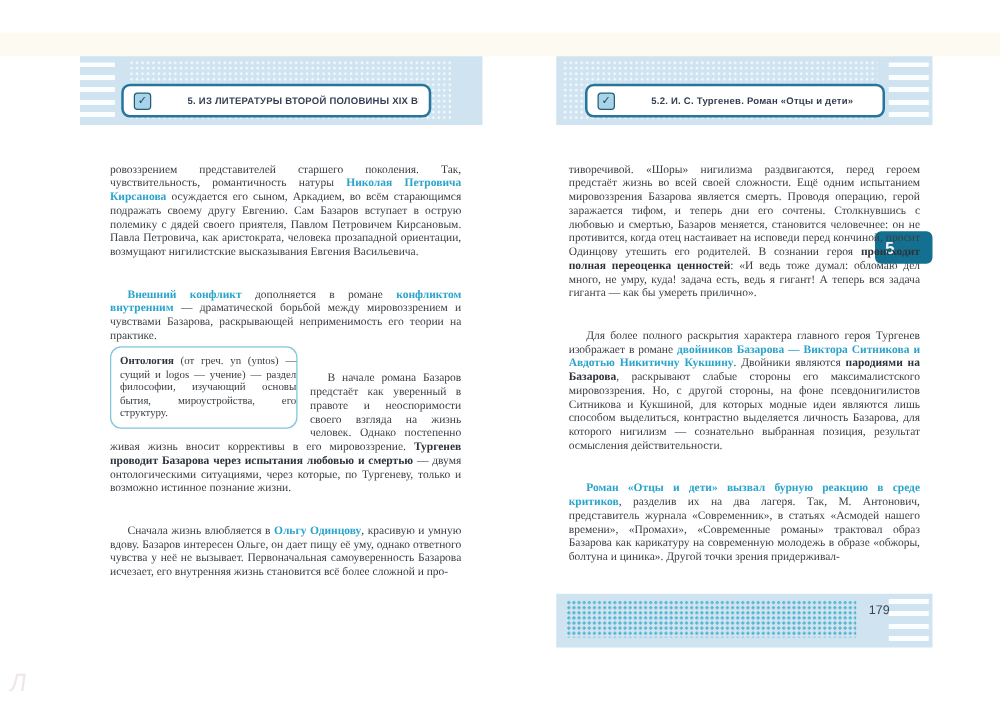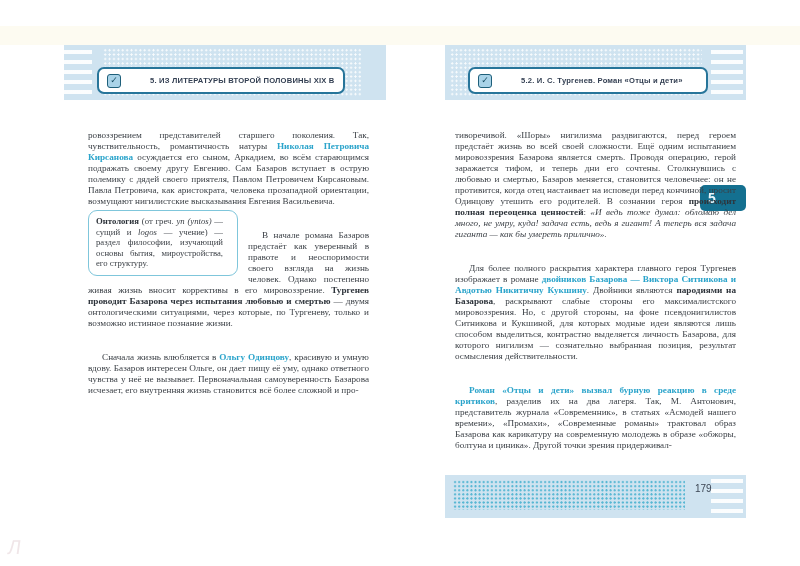--- a/index.html
+++ b/index.html
@@ -49,23 +49,23 @@
 
   .text{position:absolute;top:107px;width:281px;font-size:9.2px;line-height:11px;
     text-align:justify;color:var(--body_text);}
   .text-left{left:88px;}
   .text-right{left:455px;}
   .para{text-indent:14px;margin-top:23px;}
   .no-indent{text-indent:0;}
   .s-n{}
   .s-t{color:var(--accent_term);font-weight:bold;}
   .s-b{font-weight:bold;color:#2e343b;}
-  .s-i{font-style:italic;}
+  .s-i{}
 
-  .defbox{float:left;width:150px;margin:3px 10px 2px 0;padding:5px 14px 6px 7px;
+  .defbox{float:left;width:150px;margin:3px 10px 2px 0;padding:5px 0 6px 7px;
     border:1.5px solid var(--box_border);border-radius:9px;background:#fff;
     font-size:8.7px;line-height:10.6px;text-align:justify;text-indent:0;}
 
   .chapter-tab{position:absolute;left:700px;top:185px;width:46px;height:26px;
     background:var(--chapter_tab_bg);border-radius:5px;color:#eaf5fa;
     font-family:"Liberation Sans","DejaVu Sans",sans-serif;font-weight:bold;
     font-size:14px;line-height:26px;padding-left:8px;}
 
   .pagenum{position:absolute;top:8px;font-family:"Liberation Sans","DejaVu Sans",sans-serif;
     font-size:10px;color:#3c4654;}
@@ -86,20 +86,21 @@
     <div class="dots dots-white hdots-left"></div>
     <div class="stripes bleed-left"></div>
     <div class="tab tab-left">
       <span class="cbx">✓</span>
       <span class="tab-label">5. ИЗ ЛИТЕРАТУРЫ ВТОРОЙ ПОЛОВИНЫ XIX ВЕКА</span>
     </div>
   </header>
 
   <div class="text text-left">
     <p class="para no-indent"><span class="s-n">ровоззрением представителей старшего поколения. Так, чувствительность, романтичность натуры </span><span class="s-t">Николая Петровича Кирсанова</span><span class="s-n"> осуждается его сыном, Аркадием, во всём старающимся подражать своему другу Евгению. Сам Базаров вступает в острую полемику с дядей своего приятеля, Павлом Петровичем Кирсановым. Павла Петровича, как аристократа, человека прозападной ориентации, возмущают нигилистские высказывания Евгения Васильевича.</span></p>
+    <p class="para"><span class="s-t">Внешний конфликт</span><span class="s-n"> дополняется в романе </span><span class="s-t">конфликтом внутренним</span><span class="s-n"> — драматической борьбой между мировоззрением и чувствами Базарова, раскрывающей неприменимость его теории на практике.</span></p>
     <aside class="defbox"><span class="s-b">Онтология</span><span class="s-n"> (от греч. </span><span class="s-i">yn (yntos)</span><span class="s-n"> — сущий и </span><span class="s-i">logos</span><span class="s-n"> — учение) — раздел философии, изучающий основы бытия, мироустройства, его структуру.</span></aside>
     <p class="para"><span class="s-n">В начале романа Базаров предстаёт как уверенный в правоте и неоспоримости своего взгляда на жизнь человек. Однако постепенно живая жизнь вносит коррективы в его мировоззрение. </span><span class="s-b">Тургенев проводит Базарова через испытания любовью и смертью</span><span class="s-n"> — двумя онтологическими ситуациями, через которые, по Тургеневу, только и возможно истинное познание жизни.</span></p>
     <p class="para"><span class="s-n">Сначала жизнь влюбляется в </span><span class="s-t">Ольгу Одинцову</span><span class="s-n">, красивую и умную вдову. Базаров интересен Ольге, он дает пищу её уму, однако ответного чувства у неё не вызывает. Первоначальная самоуверенность Базарова исчезает, его внутренняя жизнь становится всё более сложной и про-</span></p>
   </div>
 
 
   <header class="band hband-right">
     <div class="dots dots-white hdots-right"></div>
     <div class="stripes bleed-right"></div>
     <div class="tab tab-right">

